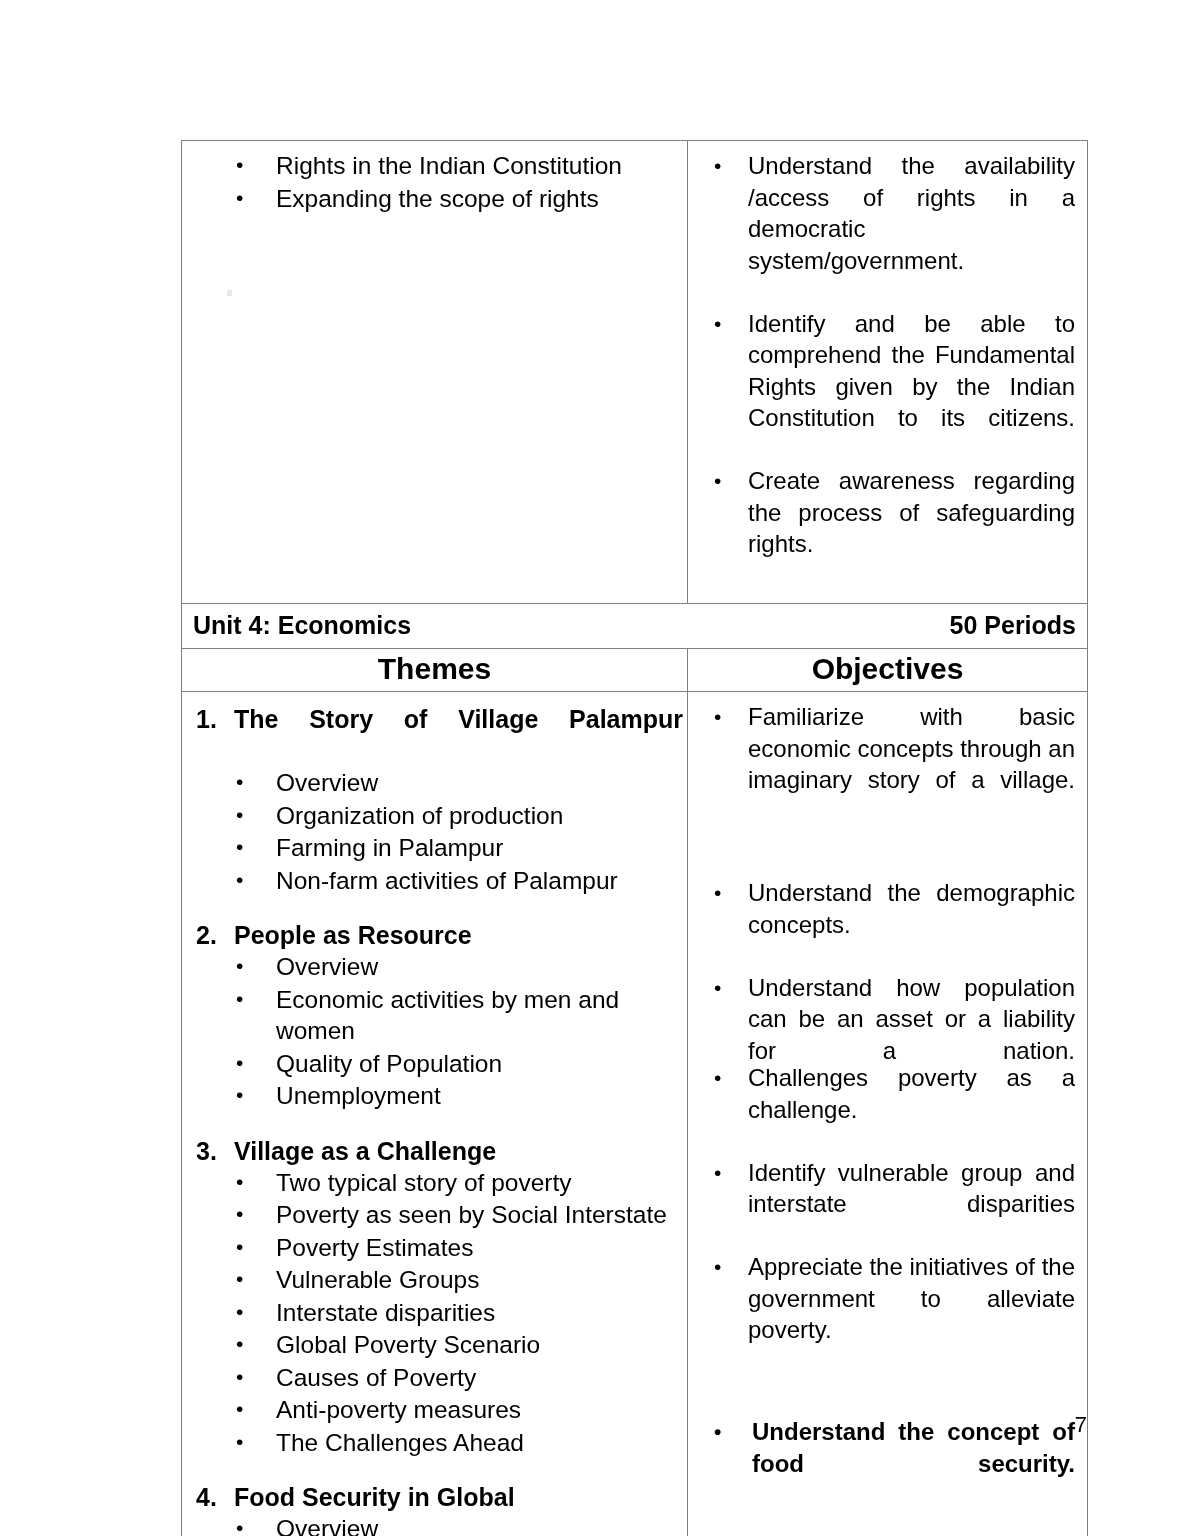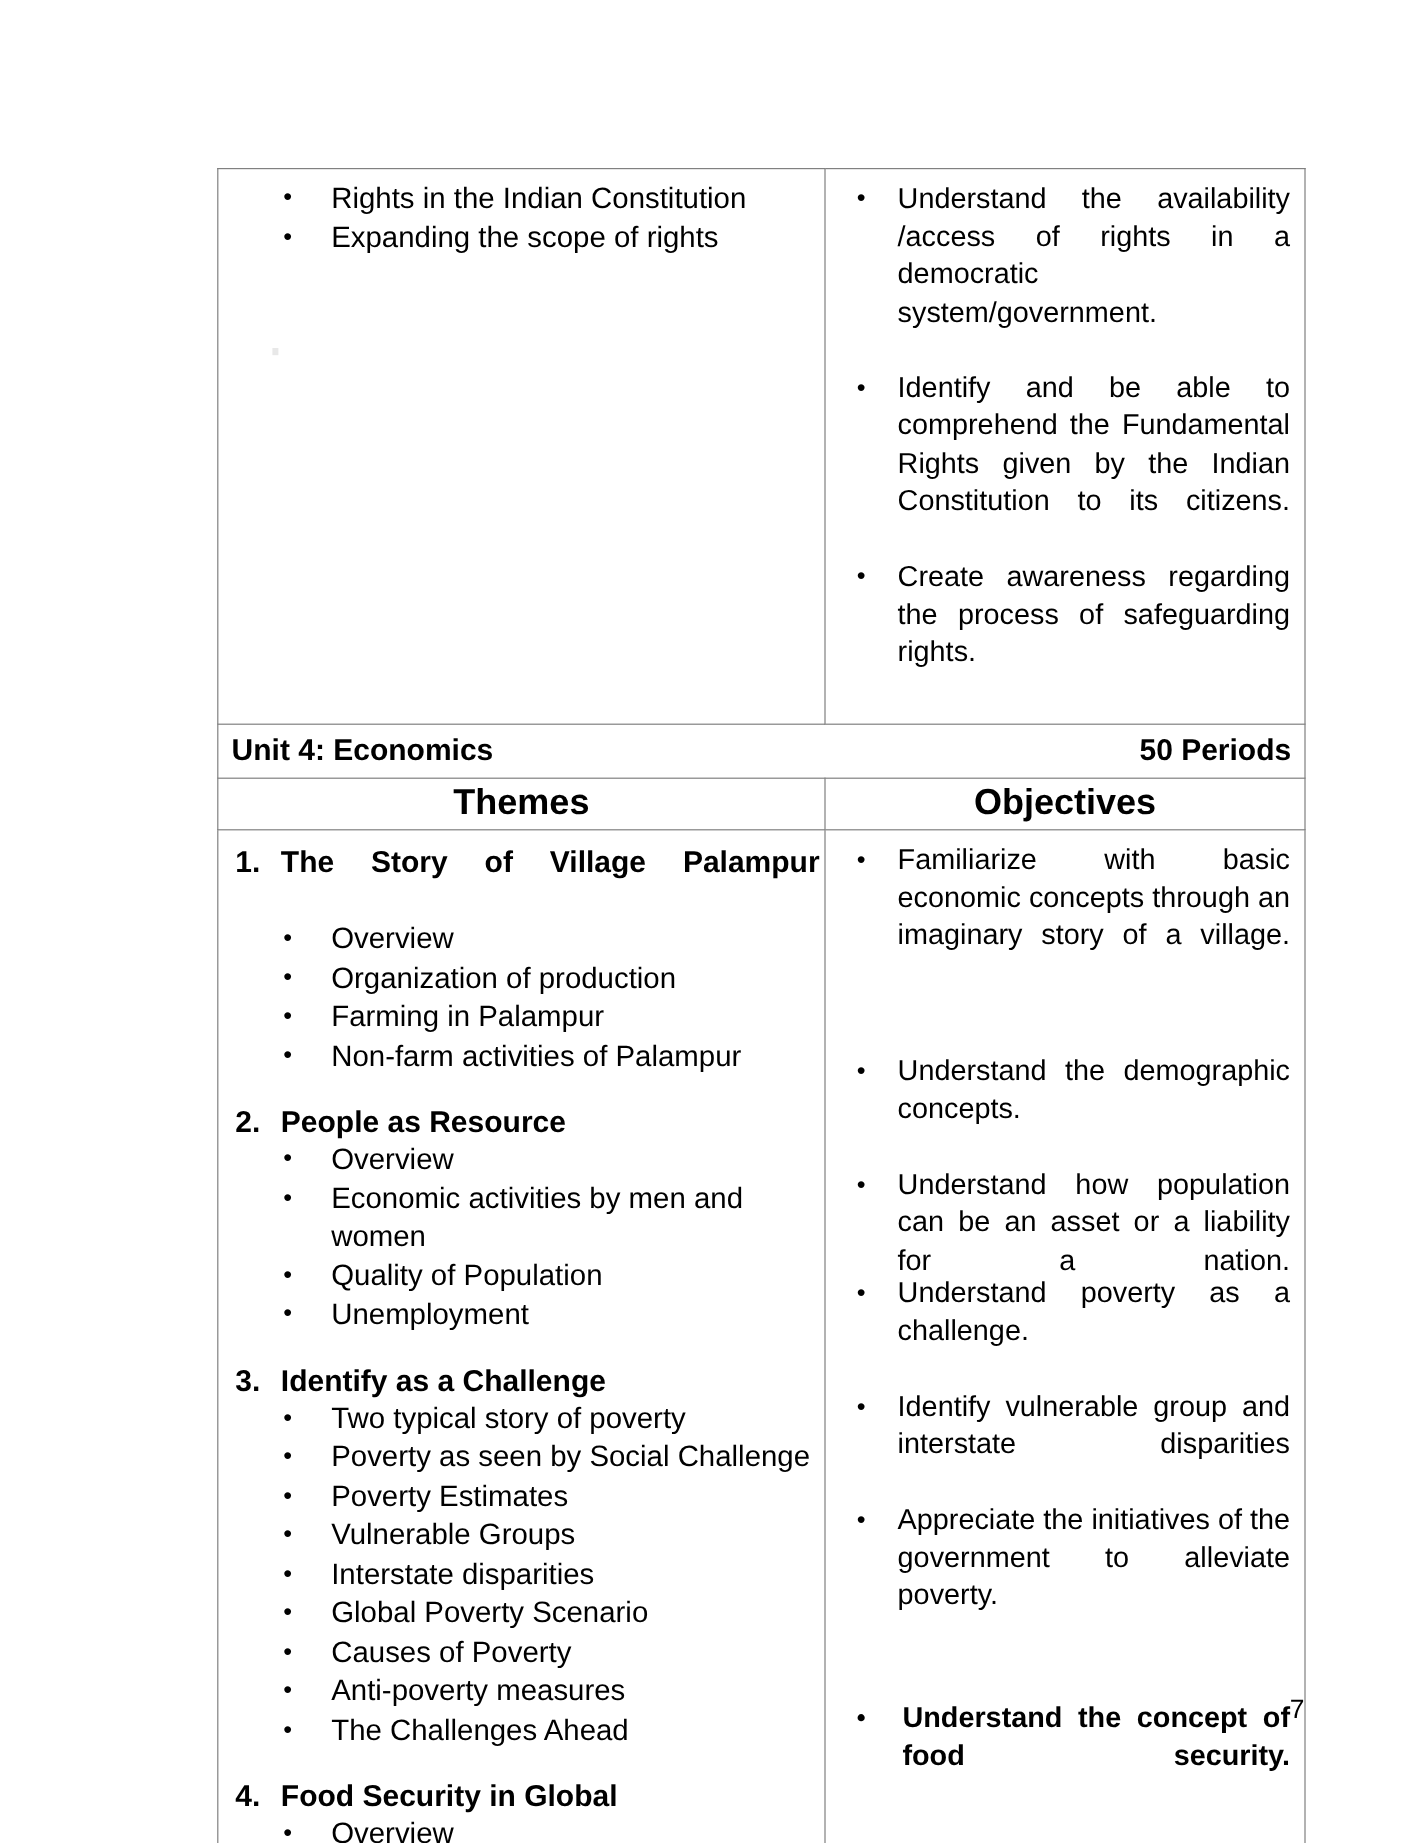--- a/index.html
+++ b/index.html
@@ -265,25 +265,25 @@
                 <li>Quality of Population</li>
                 <li>Unemployment</li>
               </ul>
             </div>
 
             <div class="gap-sm"></div>
 
             <div class="theme-group">
               <div class="theme-title">
                 <span class="theme-num">3.</span>
-                <span class="theme-text">Identify as a Challenge</span>
+                <span class="theme-text">Village as a Challenge</span>
               </div>
               <ul class="blist">
                 <li>Two typical story of poverty</li>
-                <li>Poverty as seen by Social Challenge</li>
+                <li>Poverty as seen by Social Interstate</li>
                 <li>Poverty Estimates</li>
                 <li>Vulnerable Groups</li>
                 <li>Interstate disparities</li>
                 <li>Global Poverty Scenario</li>
                 <li>Causes of Poverty</li>
                 <li>Anti-poverty measures</li>
                 <li>The Challenges Ahead</li>
               </ul>
             </div>
 
@@ -321,21 +321,21 @@
                   </li>
                 <li>
                     <span class="txt">Understand how population can be an asset or a liability for a nation.</span>
                   </li>
               </ul>
             </div>
 
             <div class="obj-block" style="height:354px;">
               <ul class="olist">
                 <li>
-                    <span class="txt">Understand poverty as a challenge.</span>
+                    <span class="txt">Challenges poverty as a challenge.</span>
                   </li>
                 <li>
                     <span class="txt">Identify vulnerable group and interstate disparities</span>
                   </li>
                 <li>
                     <span class="txt">Appreciate the initiatives of the government to alleviate poverty.</span>
                   </li>
               </ul>
             </div>
 

